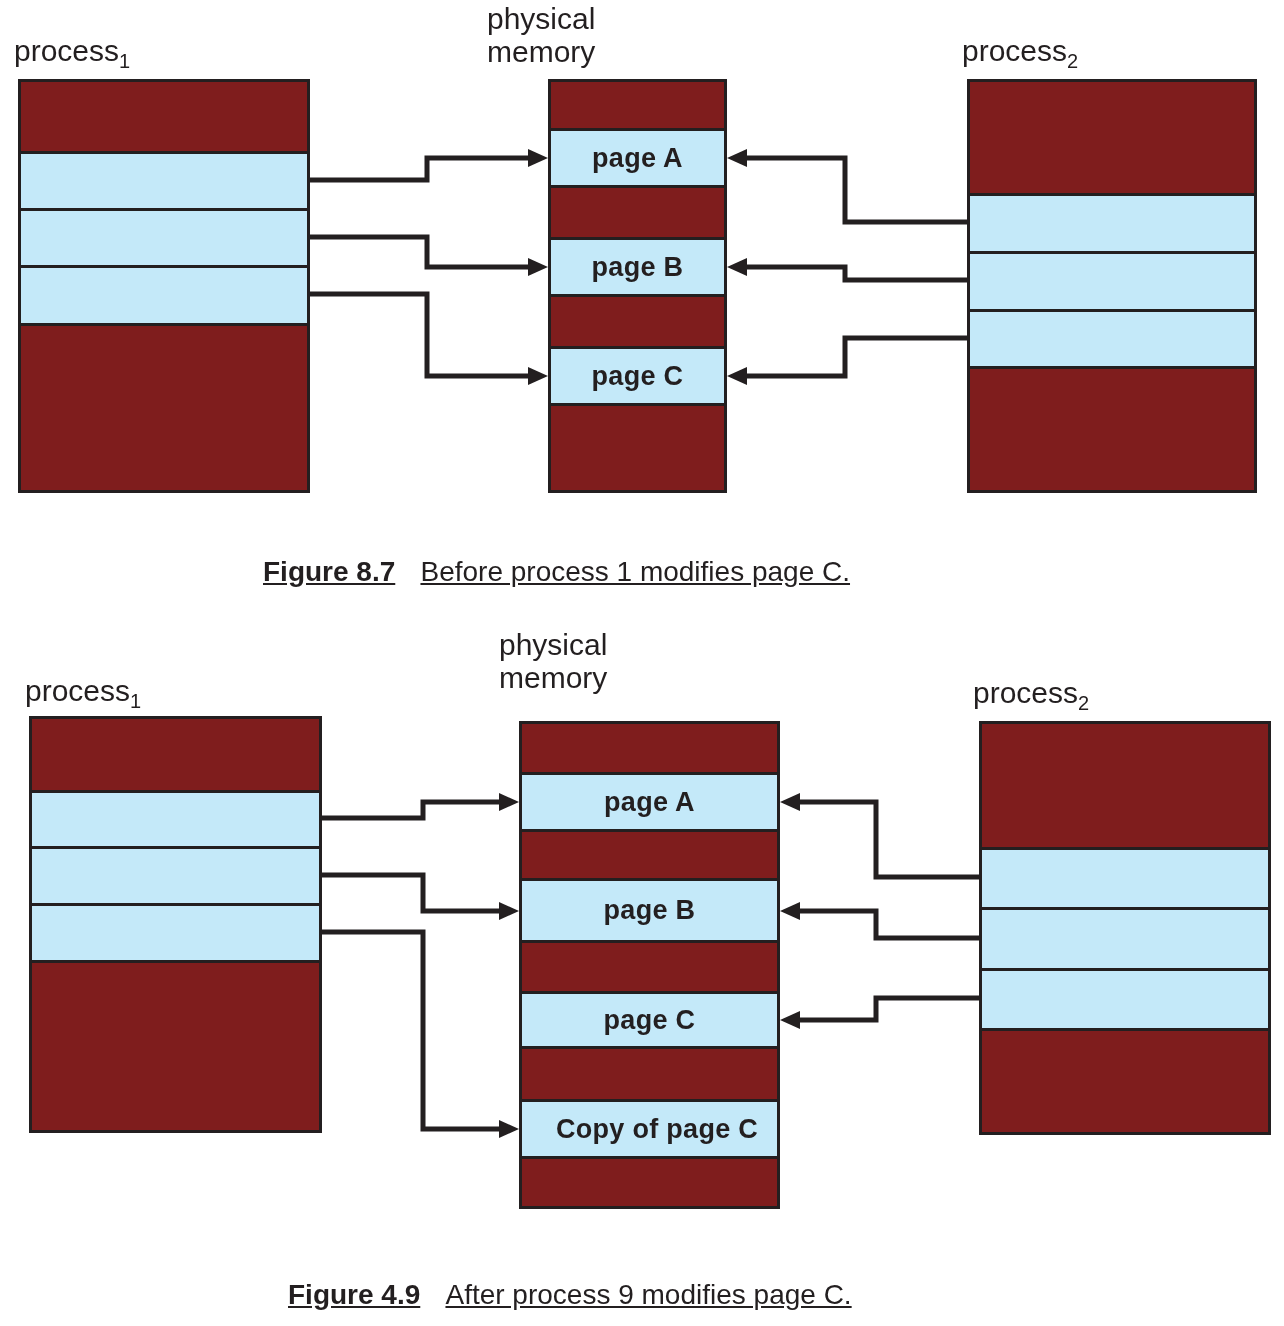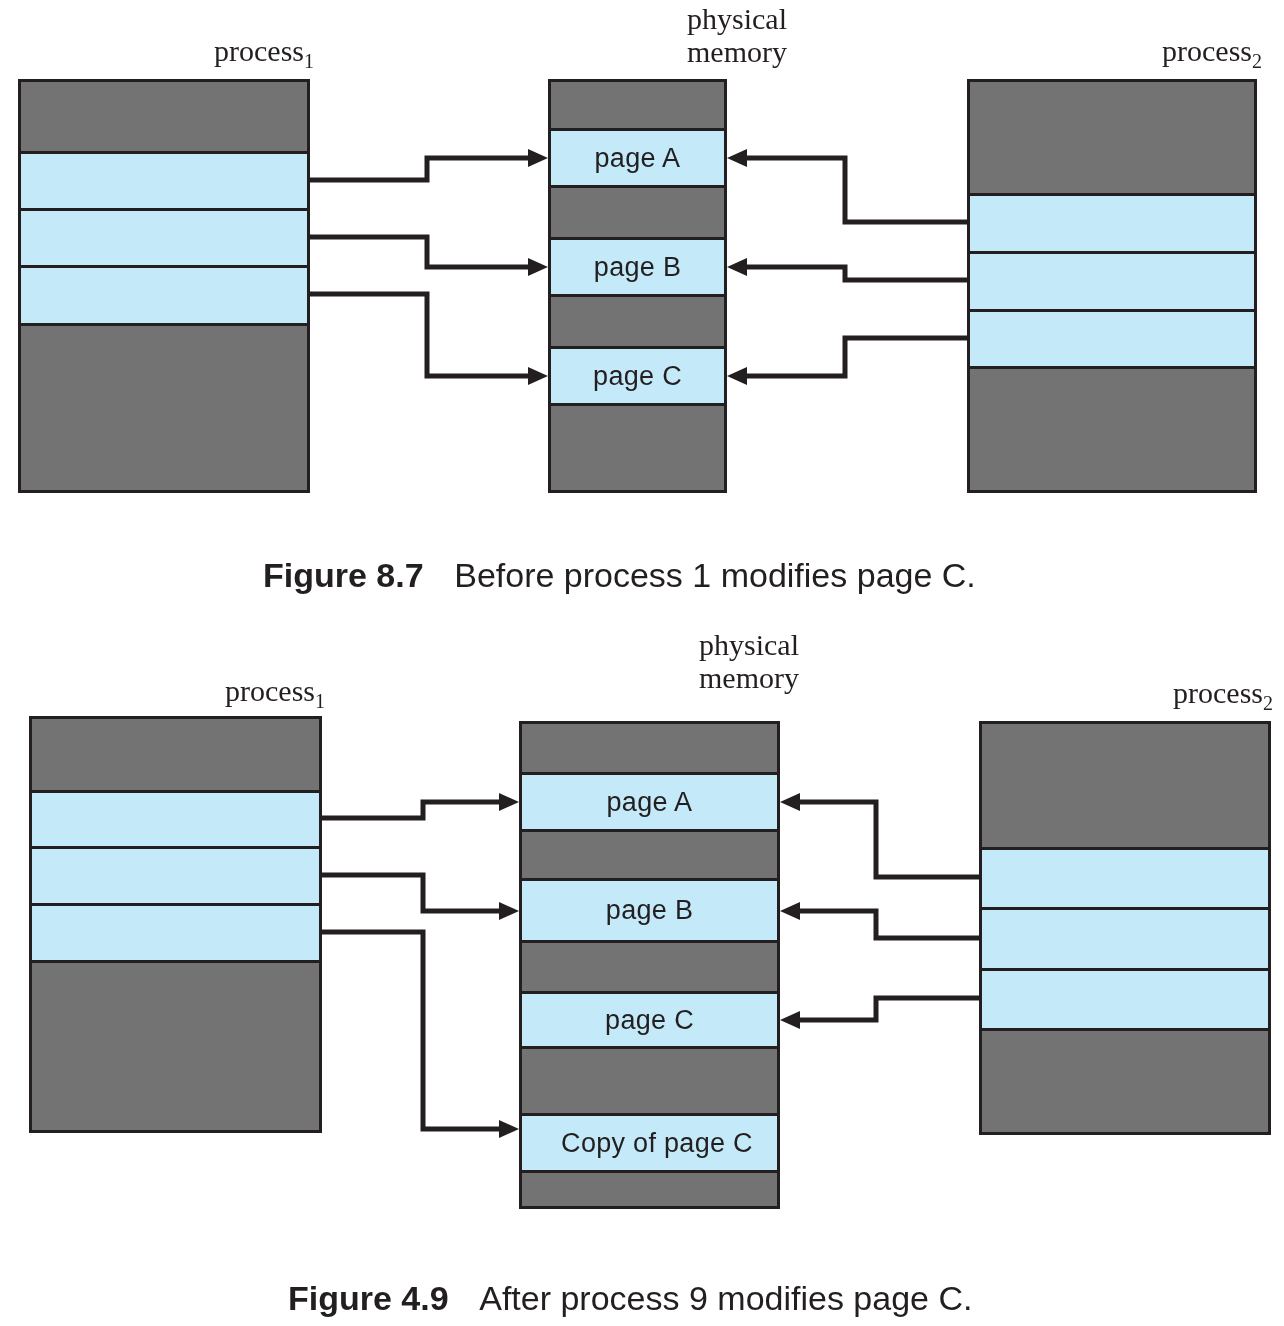--- a/index.html
+++ b/index.html
@@ -1,26 +1,26 @@
 <!DOCTYPE html>
 <html><head>
 <meta charset="utf-8">
 <style>
   html,body{margin:0;padding:0;background:#ffffff;}
   body{width:1284px;height:1326px;position:relative;overflow:hidden;
        font-family:"Liberation Sans", sans-serif;color:#231f20;}
-  .box{position:absolute;background:#737373;border:3px solid #231f20;box-sizing:border-box;}
+  .box{position:absolute;background:#7f1d1d;border:3px solid #231f20;box-sizing:border-box;font-weight:bold;}
   .seg{position:absolute;left:0;width:100%;background:#c4e9f9;box-sizing:border-box;
        border-top:3px solid #231f20;display:flex;align-items:center;justify-content:center;
        font-size:27px;letter-spacing:0.3px;}
   .seg.both{border-bottom:3px solid #231f20;}
   .seg.last{border-bottom:3px solid #231f20;}
-  .col-label{position:absolute;width:300px;text-align:right;font-size:30px;line-height:33px;font-family:Liberation Serif, serif;}
+  .col-label{position:absolute;width:300px;text-align:left;font-size:30px;line-height:33px;}
   .col-label sub{font-size:20px;line-height:0;}
-  .caption{position:absolute;font-size:34px;white-space:nowrap;}
+  .caption{position:absolute;font-size:28px;white-space:nowrap;text-decoration:underline;}
   .caption .num{font-weight:bold;}
   .caption .txt{margin-left:0.9em;}
   svg.arrows{position:absolute;left:0;top:0;pointer-events:none;}
   svg.arrows path{fill:none;stroke:#231f20;stroke-width:5;}
   svg.arrows polygon{fill:#231f20;stroke:none;}
 </style>
 </head>
 <body>
 
 <div class="col-label" style="left:14px;top:34px;"><span>process</span><sub>1</sub></div>
@@ -62,21 +62,21 @@
 <div class="box" style="left:29px;top:716px;width:293px;height:417px;">
   <div class="seg" style="top:71px;height:56px;"></div>
   <div class="seg" style="top:127px;height:57px;"></div>
   <div class="seg last" style="top:184px;height:60px;"></div>
 </div>
 
 <div class="box" style="left:519px;top:721px;width:261px;height:488px;">
   <div class="seg both" style="top:48px;height:60px;">page A</div>
   <div class="seg both" style="top:154px;height:65px;">page B</div>
   <div class="seg both" style="top:267px;height:58px;">page C</div>
-  <div class="seg both" style="top:389px;height:60px;padding-left:15px;">Copy of page C</div>
+  <div class="seg both" style="top:375px;height:60px;padding-left:15px;">Copy of page C</div>
 </div>
 
 <div class="box" style="left:979px;top:721px;width:292px;height:414px;">
   <div class="seg" style="top:123px;height:60px;"></div>
   <div class="seg" style="top:183px;height:61px;"></div>
   <div class="seg last" style="top:244px;height:63px;"></div>
 </div>
 
 <div class="caption" style="left:288px;top:1279px;">
   <span class="num">Figure 4.9</span><span class="txt">After process 9 modifies page C.</span>

